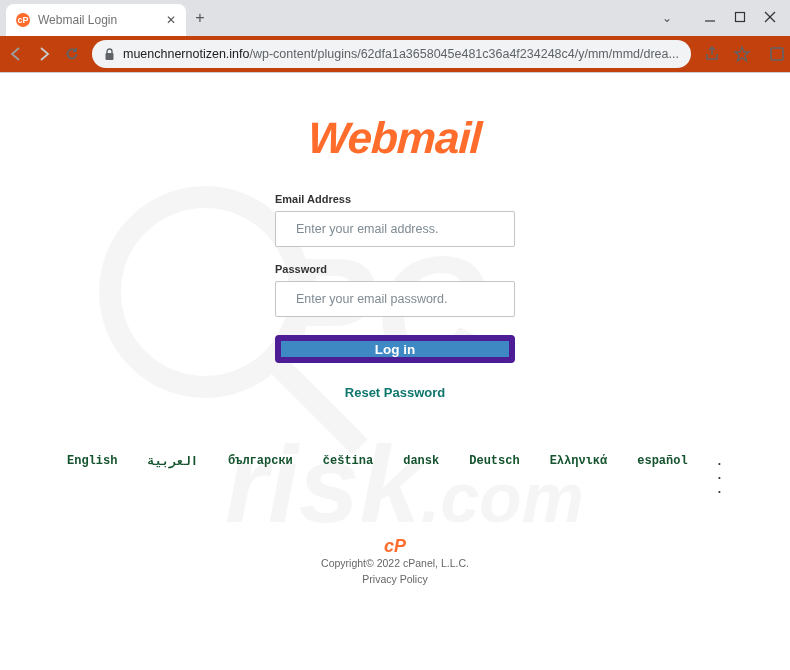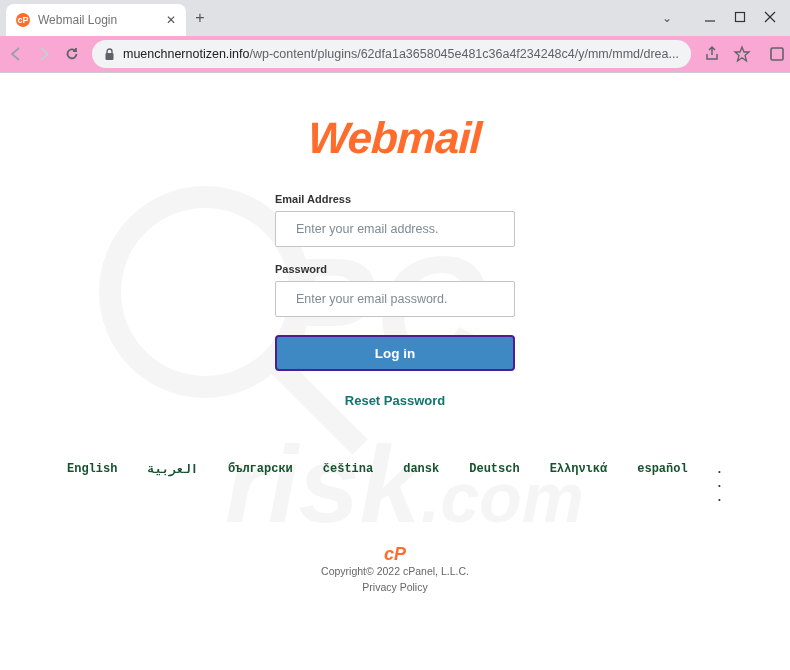--- a/index.html
+++ b/index.html
@@ -9,21 +9,21 @@
 .browser-top { background: #dfe1e5; border-bottom: 1px solid #c9ccd1; }
 .titlebar { display: flex; align-items: center; height: 36px; padding: 0 6px; }
 .window-controls { margin-left: auto; display: flex; gap: 18px; padding-right: 8px; }
 .wc-icon { width: 12px; height: 12px; display: flex; align-items: center; justify-content: center; color: #333; }
 .caret-down { font-size: 12px; color: #555; margin-right: 14px; }
 .tab { display: flex; align-items: center; background: #fff; border-radius: 8px 8px 0 0; height: 32px; padding: 0 10px 0 10px; margin-top: 4px; gap: 8px; min-width: 180px; }
 .tab-favicon { width: 14px; height: 14px; border-radius: 50%; background: #ff6c2c; display: flex; align-items: center; justify-content: center; font-size: 9px; color: #fff; font-weight: bold; }
 .tab-title { font-size: 12px; color: #737373; flex: 1; }
 .tab-close { font-size: 12px; color: #555; }
 .new-tab { width: 28px; height: 28px; display: flex; align-items: center; justify-content: center; color: #555; font-size: 16px; }
-.toolbar { display: flex; align-items: center; height: 36px; padding: 0 8px; background: #f9a8d4; gap: 12px; }
+.toolbar { display: flex; align-items: center; height: 36px; padding: 0 8px; background: #c2410c; gap: 12px; }
 .nav-btn { color: #9aa0a6; }
 .nav-btn.active { color: #5f6368; }
 .urlbar { flex: 1; display: flex; align-items: center; background: #f1f3f4; border-radius: 16px; height: 28px; padding: 0 12px; gap: 8px; }
 .urlbar .lock { font-size: 11px; color: #5f6368; }
 .url-text { font-size: 12.5px; color: #5f6368; white-space: nowrap; overflow: hidden; text-overflow: ellipsis; flex: 1; }
 .url-host { color: #202124; }
 .tb-icon { color: #5f6368; }
 
 
 .page { position: relative; width: 100%; height: calc(670px - 72px); background: #fff; overflow: hidden; }
@@ -33,21 +33,21 @@
 .login-wrap { position: relative; width: 400px; margin: 40px auto 0; text-align: left; }
 
 .logo { text-align: center; margin-bottom: 30px; }
 .logo-text { font-family: Arial, sans-serif; font-size: 44px; font-weight: 900; font-style: italic; color: #ff6c2c; letter-spacing: -1px; display: inline-block; transform: skewX(-3deg); }
 
 .form-group { width: 240px; margin: 0 auto 16px; }
 .form-label { display: block; font-size: 11px; font-weight: 700; color: #333; margin-bottom: 6px; }
 .form-input { width: 100%; height: 36px; border: 1px solid #c1c5c8; border-radius: 2px; padding: 0 20px; font-size: 12.5px; color: #333; background: #fff; }
 .form-input::placeholder { color: #7f8b93; }
 
-.login-btn { display: block; width: 240px; height: 36px; margin: 18px auto 12px; background: #3e88c4; border: 2px solid #4c1d95; border-radius: 4px; color: #fff; font-size: 13.5px; font-weight: 600; cursor: pointer; }
+.login-btn { display: block; width: 240px; height: 28px; margin: 18px auto 12px; background: #3e88c4; border: 6px solid #4c1d95; border-radius: 4px; color: #fff; font-size: 13.5px; font-weight: 600; cursor: pointer; }
 
 .reset-link { display: block; text-align: center; margin-top: 22px; font-size: 13px; font-weight: 600; color: #0f766e; text-decoration: none; }
 
 .languages { display: flex; flex-wrap: nowrap; justify-content: center; gap: 30px; margin-top: 54px; padding: 0 20px; }
 .lang-item { font-size: 12px; font-weight: 600; color: #14532d; white-space: nowrap; font-family: Liberation Mono, monospace; }
 .lang-more { font-size: 12px; font-weight: 600; color: #333; letter-spacing: 2px; }
 
 .footer { text-align: center; margin-top: 40px; }
 .cp-logo { font-family: Arial; font-size: 18px; font-weight: 900; font-style: italic; color: #ff6c2c; }
 .copyright { font-size: 10.5px; color: #666; }

